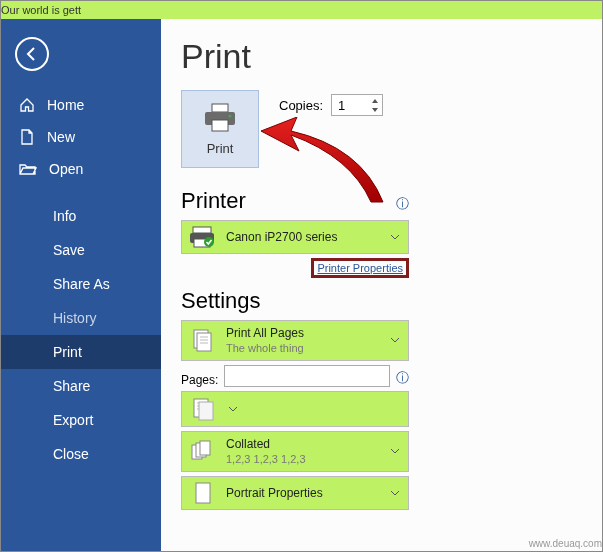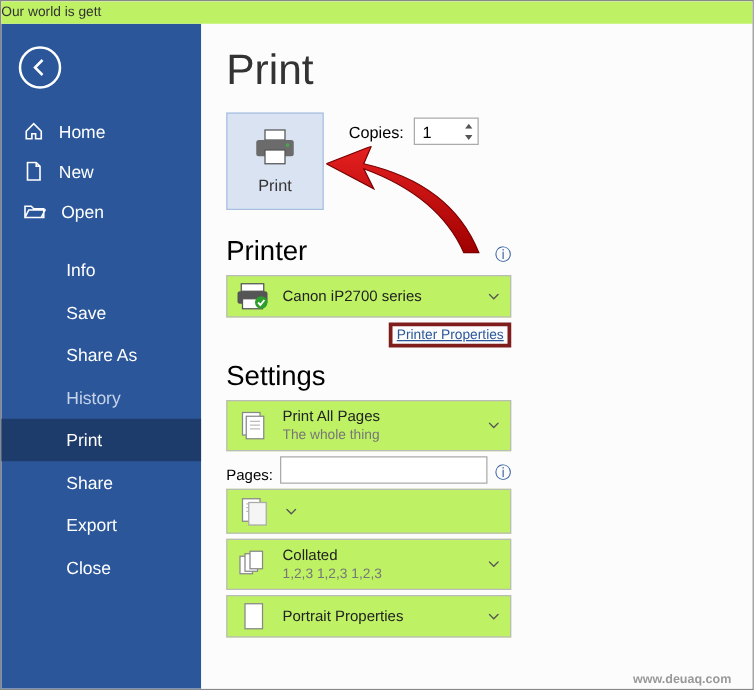--- a/index.html
+++ b/index.html
@@ -199,26 +199,25 @@
   
   .arrow-overlay {
     position: absolute;
     left: 260px; top: 116px;
     pointer-events: none;
     z-index: 5;
   }
   
   .watermark {
     position: absolute;
-    right: 17px;
+    right: 0;
     bottom: 2px;
     font-size: 10px;
     color: #999;
     z-index: 3;
-    font-weight: bold;
   }
 </style>
 </head>
 <body>
 
 <div class="topbar">
   <span>Our world is gett</span>
 </div>
 
 <div class="sidebar">

